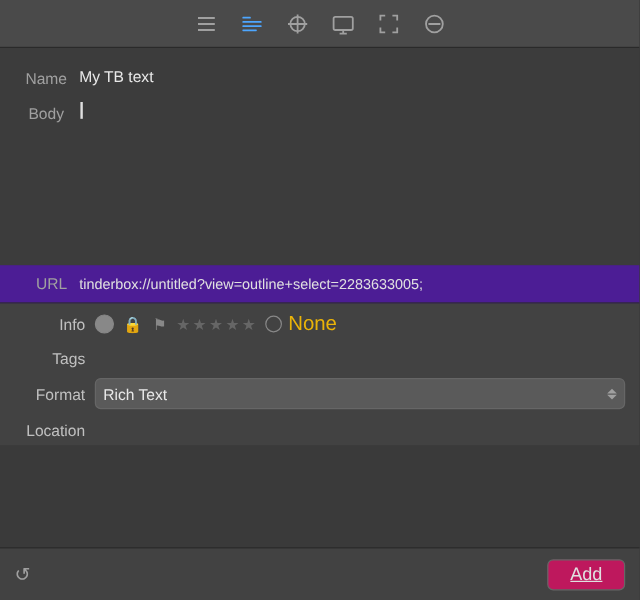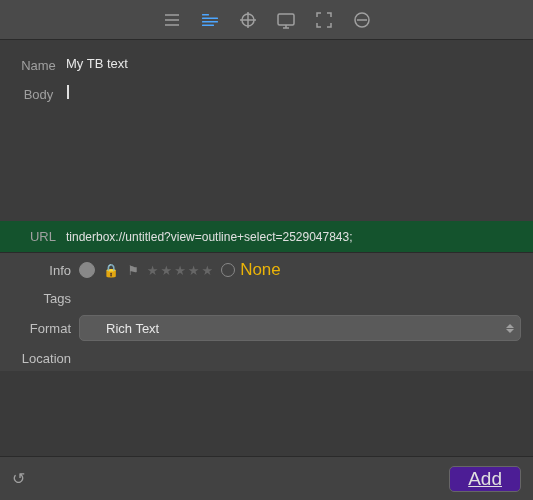--- a/index.html
+++ b/index.html
@@ -69,21 +69,21 @@
       display: inline-block;
       width: 2px;
       height: 14px;
       background: #e0e0e0;
       margin-left: 1px;
       vertical-align: middle;
     }
 
     
     .url-bar {
-      background: #14532d;
+      background: #4c1d95;
       padding: 8px 16px;
       display: flex;
       align-items: center;
       border-bottom: 1px solid #2a2a2a;
     }
     .url-label {
       color: #a0a0a0;
       min-width: 50px;
       text-align: right;
       padding-right: 10px;
@@ -212,21 +212,20 @@
       border-radius: 5px;
       display: flex;
       align-items: center;
       justify-content: space-between;
       padding: 0 6px;
       cursor: pointer;
     }
     .select-text {
       color: #e8e8e8;
       font-size: 13px;
-      margin-left: 20px;
     }
     .select-arrows {
       display: flex;
       flex-direction: column;
       gap: 1px;
     }
     .select-arrows span {
       display: block;
       width: 0;
       height: 0;
@@ -273,25 +272,25 @@
       padding: 0 12px;
     }
     .refresh-icon {
       font-size: 16px;
       color: #a0a0a0;
       cursor: pointer;
     }
     .add-button {
       height: 26px;
       padding: 0 18px;
-      background: #4c1d95;
+      background: #be185d;
       border: 1px solid #666;
       border-radius: 5px;
       color: #e0e0e0;
-      font-size: 19px;
+      font-size: 15px;
       cursor: pointer;
       display: flex;
       align-items: center;
       text-decoration: underline;
     }
 
     
     .toolbar-svg {
       width: 20px;
       height: 20px;
@@ -354,21 +353,21 @@
   <div class="field-row">
     <span class="field-label">Body</span>
     <span class="field-value body-text">
       <span class="cursor"></span>
     </span>
   </div>
 </div>
 
 <div class="url-bar">
   <span class="url-label">URL</span>
-  <span class="url-value">tinderbox://untitled?view=outline+select=2529047843;</span>
+  <span class="url-value">tinderbox://untitled?view=outline+select=2283633005;</span>
 </div>
 
 <div class="info-panel">
 
   <div class="info-row">
     <span class="info-label">Info</span>
     <span class="circle-btn filled"></span>
     <span class="lock-icon">🔒</span>
     <span class="flag-icon">⚑</span>
     <div class="stars">

